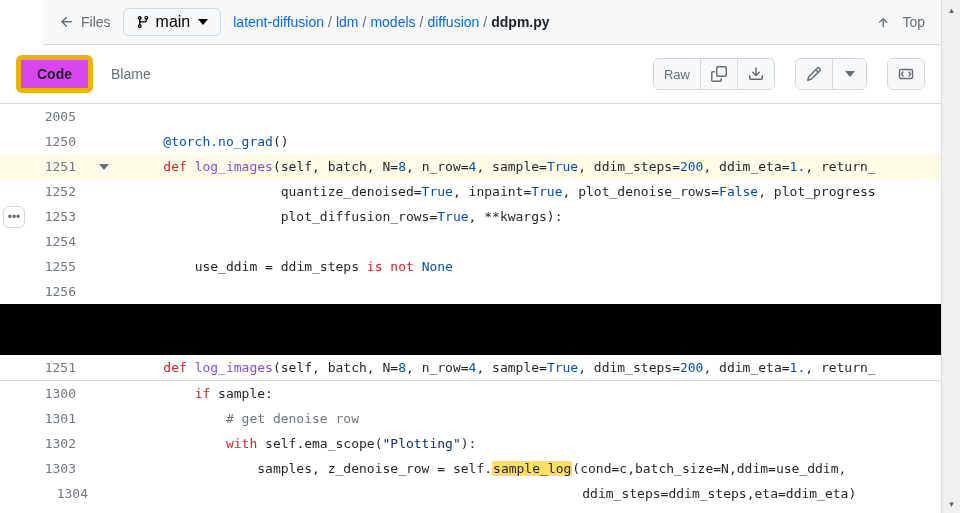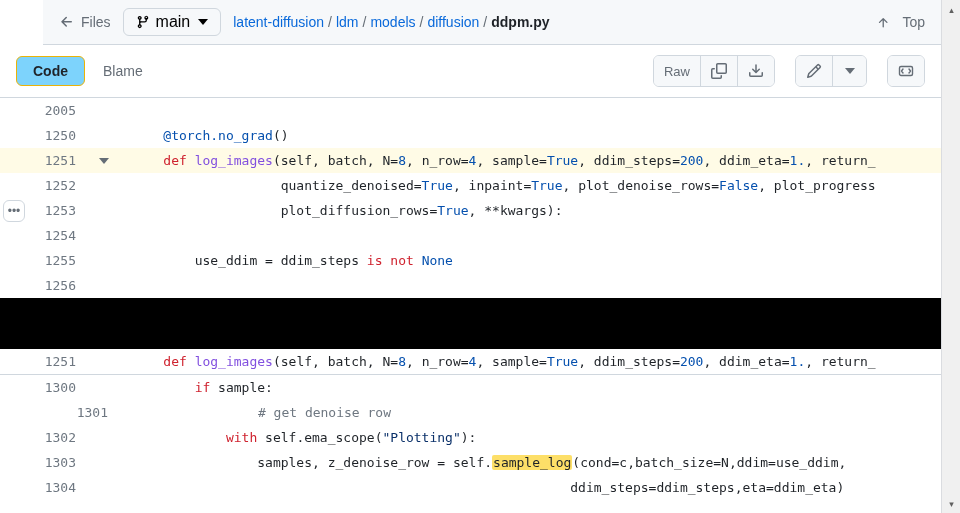--- a/index.html
+++ b/index.html
@@ -38,21 +38,21 @@
   .top-link { margin-left: auto; display: flex; align-items: flex-end; gap: 12px; color: #656d76; cursor: pointer; }
   .top-arrow { width: 14px; height: 14px; }
   .tab-row {
     display: flex; align-items: center; padding: 10px 16px; gap: 2px;
   }
   .tab-btn {
     padding: 6px 16px; border-radius: 6px; font-size: 14px; cursor: pointer;
     border: none; background: transparent; color: #656d76;
   }
   .tab-btn.active {
-    font-weight: 600; color: #1f2328; border: 1px solid #eab308; background: #7dd3fc;
+    font-weight: 600; color: #1f2328; border: 5px solid #eab308; background: #d946ef;
   }
   .toolbar-right {
     margin-left: auto; display: flex; align-items: center; gap: 20px;
   }
   .tb-group { display: flex; border: 1px solid #d0d7de; border-radius: 6px; overflow: hidden; }
   .tb-btn {
     display: flex; align-items: center; justify-content: center;
     padding: 5px 10px; background: #f6f8fa; border: none;
     border-left: 1px solid #d0d7de; cursor: pointer; min-width: 34px; height: 30px;
     color: #656d76;
@@ -198,24 +198,24 @@
 <div class="black-bar"></div>
 
 <div class="code-line sticky-fn">
   <div class="lineno" style="width:92px;">1251</div>
   <div class="chev-col"></div>
   <div class="linecontent" id="sticky-content"><span>    </span><span class="hl-def">def</span><span> </span><span class="hl-fn">log_images</span><span>(</span><span>self</span><span>, </span><span>batch</span><span>, </span><span>N</span><span>=</span><span class="hl-num">8</span><span>, </span><span>n_row</span><span>=</span><span class="hl-num">4</span><span>, </span><span>sample</span><span>=</span><span class="hl-val">True</span><span>, </span><span>ddim_steps</span><span>=</span><span class="hl-num">200</span><span>, </span><span>ddim_eta</span><span>=</span><span class="hl-num">1.</span><span>, </span><span>return_</span></div>
 </div>
 
 <div id="code-bottom-lines">
       <div class="code-line"><div class="lineno" style="width: 92px;">1300</div><div class="chev-col"></div><div class="linecontent"><span>        </span><span class="hl-kw">if</span><span> </span><span>sample</span><span>:</span></div></div>
-      <div class="code-line"><div class="lineno" style="width: 92px; margin-left: 32px;">1301</div><div class="chev-col"></div><div class="linecontent"><span>            </span><span class="hl-cmt"># get denoise row</span></div></div>
+      <div class="code-line"><div class="lineno" style="width: 92px;">1301</div><div class="chev-col"></div><div class="linecontent"><span>            </span><span class="hl-cmt"># get denoise row</span></div></div>
       <div class="code-line"><div class="lineno" style="width: 92px;">1302</div><div class="chev-col"></div><div class="linecontent"><span>            </span><span class="hl-kw">with</span><span> </span><span>self</span><span>.</span><span>ema_scope</span><span>(</span><span class="hl-str">"Plotting"</span><span>):</span></div></div>
       <div class="code-line"><div class="lineno" style="width: 92px;">1303</div><div class="chev-col"></div><div class="linecontent"><span>                </span><span>samples</span><span>, </span><span>z_denoise_row</span><span> = </span><span>self</span><span>.</span><span class="hl-match">sample_log</span><span>(</span><span>cond</span><span>=</span><span>c</span><span>,</span><span>batch_size</span><span>=</span><span>N</span><span>,</span><span>ddim</span><span>=</span><span>use_ddim</span><span>,</span></div></div>
-      <div class="code-line"><div class="lineno" style="width: 92px;">1304</div><div class="chev-col"></div><div class="linecontent"><span>                                                        </span><span>ddim_steps</span><span>=</span><span>ddim_steps</span><span>,</span><span>eta</span><span>=</span><span>ddim_eta</span><span>)</span></div></div>
+      <div class="code-line"><div class="lineno" style="width: 92px; margin-left: 12px;">1304</div><div class="chev-col"></div><div class="linecontent"><span>                                                        </span><span>ddim_steps</span><span>=</span><span>ddim_steps</span><span>,</span><span>eta</span><span>=</span><span>ddim_eta</span><span>)</span></div></div>
     </div>
 
 </div>
 
 <div class="scrollbar-track">
   <div class="scroll-up">▴</div>
   <div class="scroll-down">▾</div>
 </div>
 
 </body></html>

